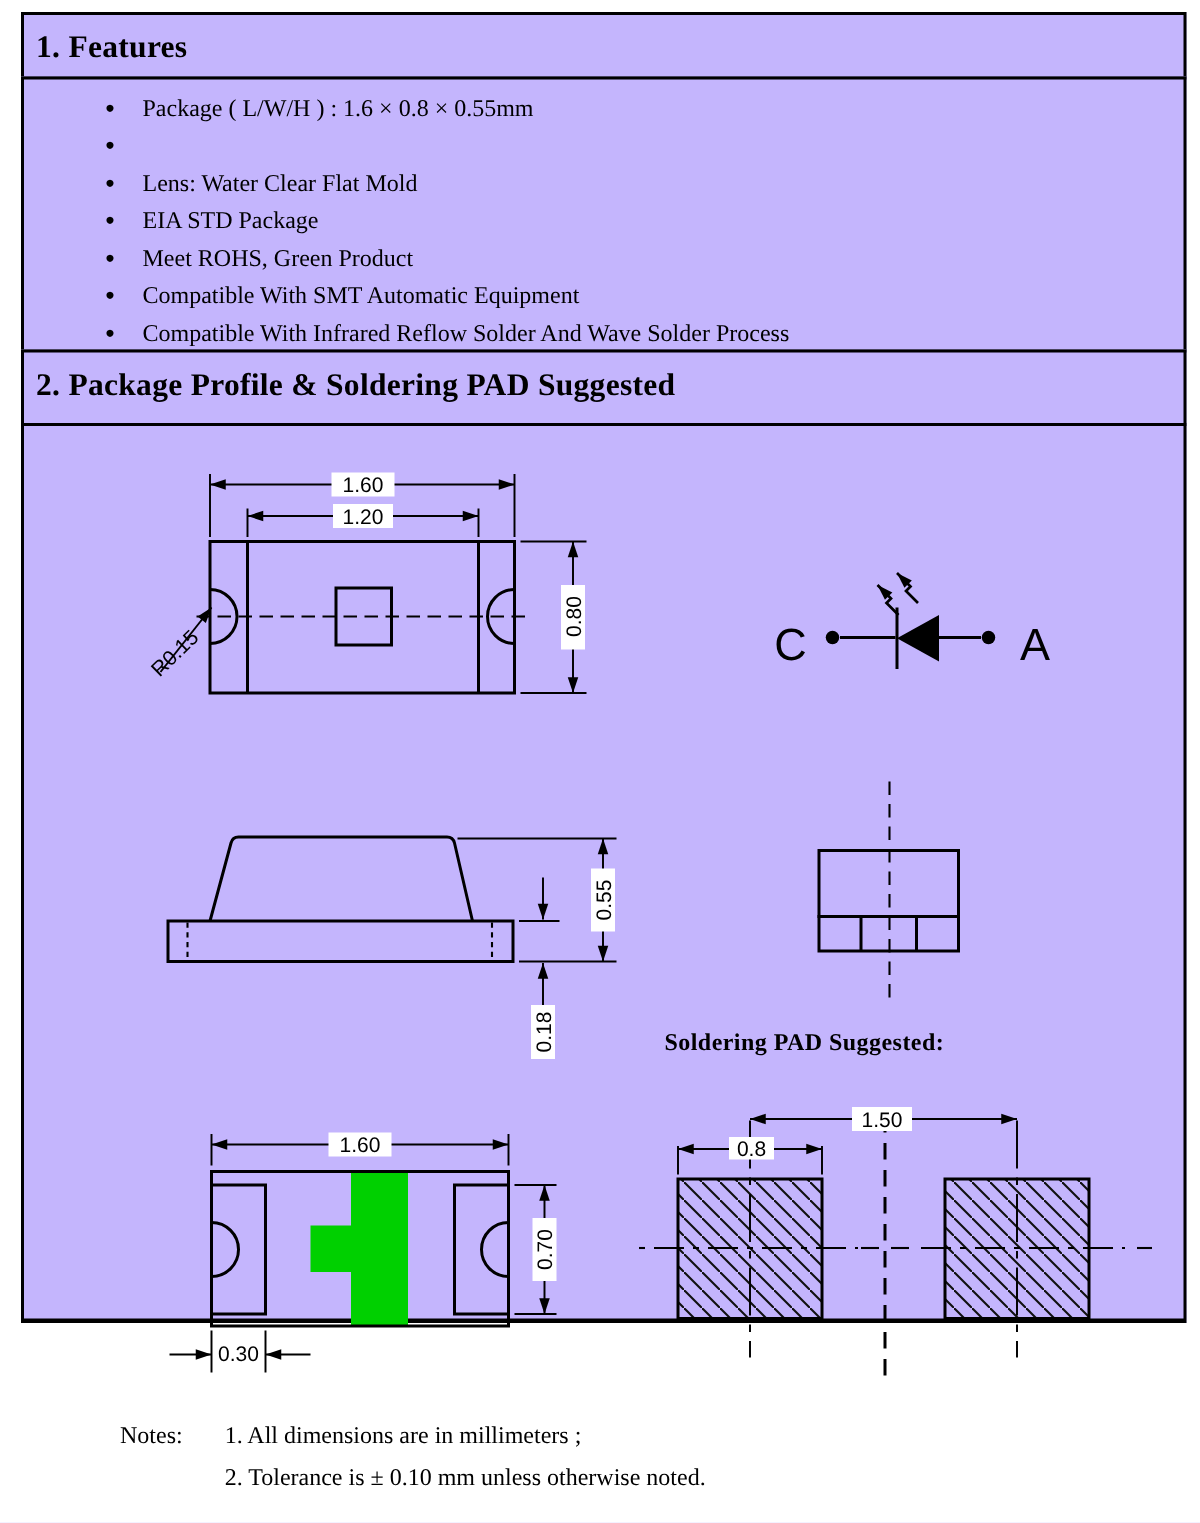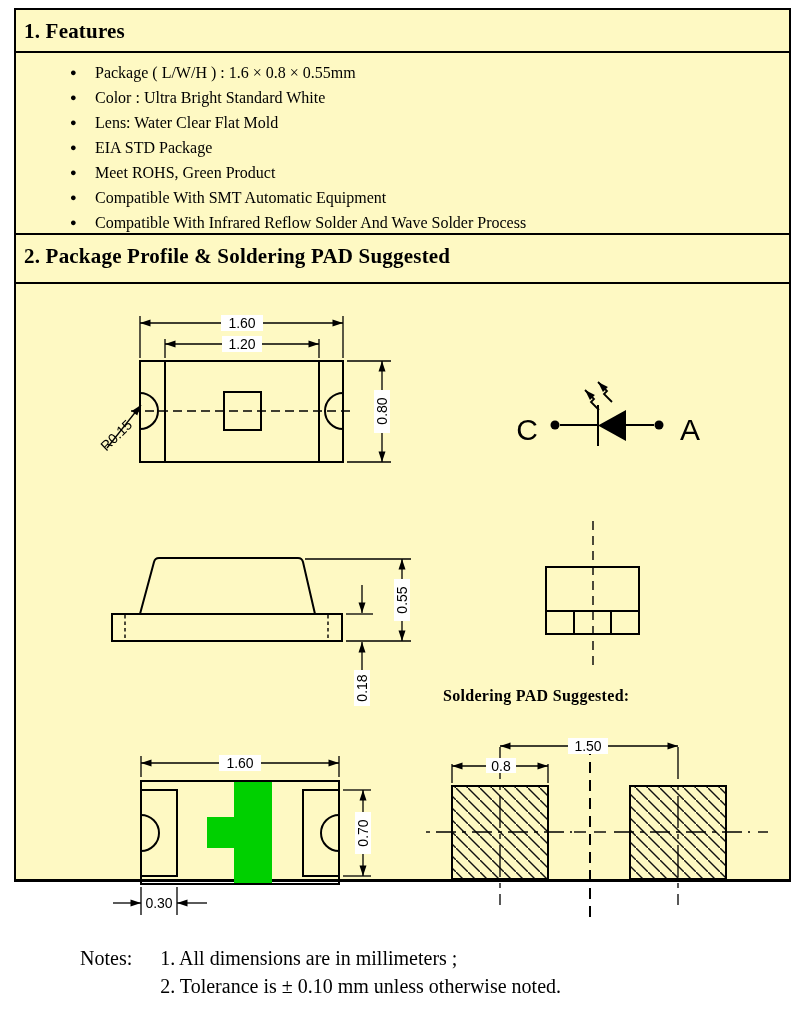--- a/index.html
+++ b/index.html
@@ -1,29 +1,29 @@
 <!DOCTYPE html>
 <html><head>
 <meta charset="utf-8">
 <style>
   html,body{margin:0;padding:0;background:#fff;}
   .page{position:relative;width:800px;height:1015px;background:#fff;color:#000;
         font-family:"Liberation Serif", serif;}
-  .box{position:absolute;left:14px;width:777px;border:2px solid #000;box-sizing:border-box;background:#fef9c3;}
+  .box{position:absolute;left:14px;width:777px;border:2px solid #000;box-sizing:border-box;background:#c4b5fd;}
   .b1{top:8px;height:45px;}
   .b2{top:51px;height:184px;}
   .b3{top:233px;height:51px;}
   .b4{top:282px;height:600px;border-bottom-width:3px;}
   .sec-title{font-size:21px;font-weight:bold;padding:9px 0 0 8px;letter-spacing:0.2px;}
   ul.features{list-style:none;margin:7px 0 0 0;padding:0;}
   ul.features li{position:relative;height:25px;line-height:25px;padding-left:79px;font-size:16px;}
   ul.features .bullet{position:absolute;left:54px;top:0;font-size:11px;line-height:25px;}
   .drawing{position:absolute;}
   .pad-heading{position:absolute;font-size:16px;font-weight:bold;letter-spacing:0.3px;}
-  .notes{position:absolute;font-size:20px;display:flex;align-items:flex-start;}
+  .notes{position:absolute;font-size:16px;display:flex;align-items:flex-start;}
   .notes .notes-label{margin-right:28px;line-height:28px;}
   .notes .note-line{line-height:28px;}
   .ln{stroke:#000;stroke-width:2;fill:none;stroke-linecap:butt;}
   .thin{stroke-width:1.4;}
   .dim-ln{stroke:#000;stroke-width:1.3;fill:none;}
   .lbg{fill:#ffffff;}
   text.dim{font:14px "Liberation Sans", sans-serif;fill:#000;}
   text.pin{font:30px "Liberation Sans", sans-serif;fill:#000;}
 </style>
 </head>
@@ -45,21 +45,21 @@
 
 <div class="page">
 
   <div class="box b1">
     <div class="sec-title">1. Features</div>
   </div>
 
   <div class="box b2">
     <ul class="features">
       <li><span class="bullet">●</span><span>Package ( L/W/H ) : 1.6 × 0.8 × 0.55mm</span></li>
-      <li><span class="bullet">●</span><span>Color : Ultra Bright Standard  White</span></li>
+      <li><span class="bullet">●</span></li>
       <li><span class="bullet">●</span><span>Lens: Water Clear Flat Mold</span></li>
       <li><span class="bullet">●</span><span>EIA STD Package</span></li>
       <li><span class="bullet">●</span><span>Meet ROHS, Green Product</span></li>
       <li><span class="bullet">●</span><span>Compatible With SMT Automatic Equipment</span></li>
       <li><span class="bullet">●</span><span>Compatible With Infrared Reflow Solder And Wave Solder Process</span></li>
     </ul>
   </div>
 
   <div class="box b3">
     <div class="sec-title">2. Package Profile &amp; Soldering PAD Suggested</div>

